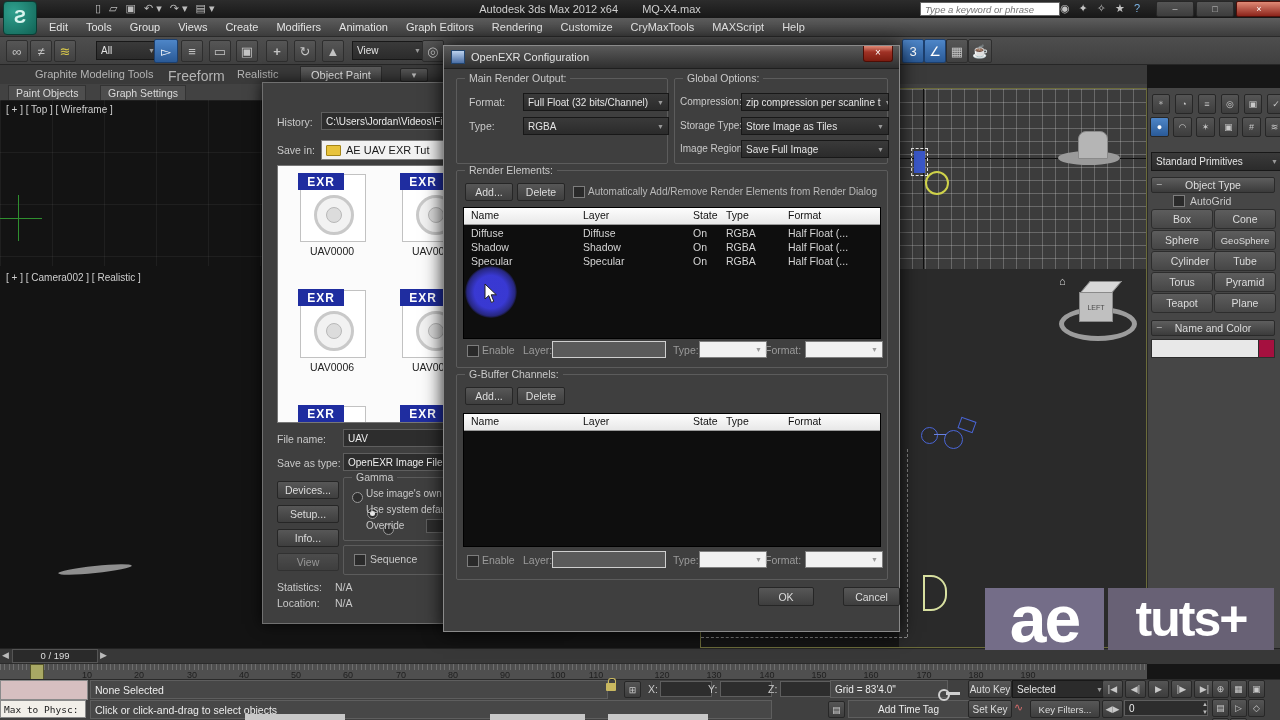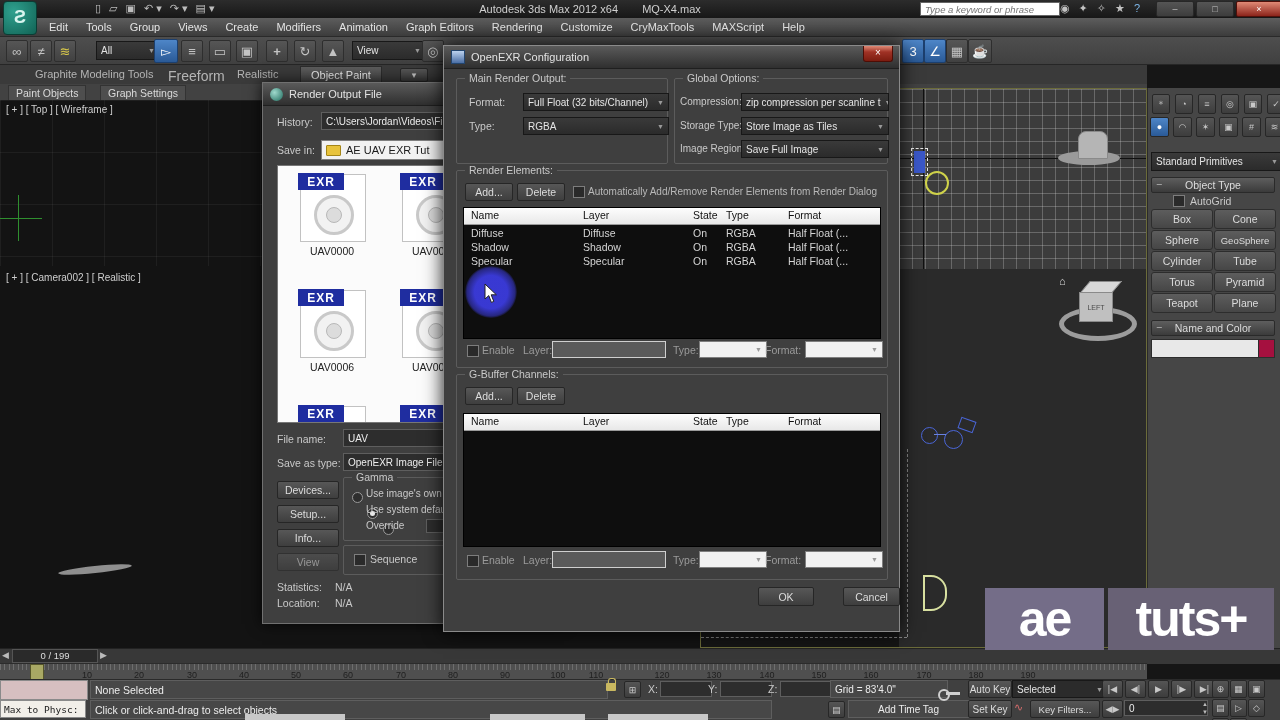--- a/index.html
+++ b/index.html
@@ -201,38 +201,34 @@
     <span>Object Type</span>
   </div>
   <div class="abs" style="left:1173px;top:195px;display:flex;align-items:center;gap:5px;">
     <span class="cb"></span>
     <span class="lbl">AutoGrid</span>
   </div>
   <div class="cpbtn" style="left:1151px;top:209px;">Box</div>
   <div class="cpbtn" style="left:1214px;top:209px;">Cone</div>
   <div class="cpbtn" style="left:1151px;top:230px;">Sphere</div>
   <div class="cpbtn" style="left:1214px;top:230px;font-size:9.5px;">GeoSphere</div>
-  <div class="cpbtn" style="left:1151px;top:251px;">Cylinder</div>
+  <div class="cpbtn" style="left:1151px;top:251px;padding-left:8px;">Cylinder</div>
   <div class="cpbtn" style="left:1214px;top:251px;">Tube</div>
   <div class="cpbtn" style="left:1151px;top:272px;">Torus</div>
   <div class="cpbtn" style="left:1214px;top:272px;">Pyramid</div>
   <div class="cpbtn" style="left:1151px;top:293px;">Teapot</div>
   <div class="cpbtn" style="left:1214px;top:293px;">Plane</div>
   <div class="roll" style="left:1151px;top:320px;width:122px;">
     <span class="minus">−</span>
     <span>Name and Color</span>
   </div>
   <div class="abs" style="left:1151px;top:339px;width:106px;height:17px;background:#e8e8e8;border:1px solid #2d2d2d;"></div>
   <div class="abs" style="left:1258px;top:339px;width:15px;height:17px;background:#a5103f;border:1px solid #2d2d2d;"></div>
 
   <div class="abs" style="left:262px;top:82px;width:300px;height:540px;background:#3f3f3f;border:1px solid #707070;box-shadow:0 0 14px rgba(0,0,0,.8);z-index:10;">
-    <div class="wtitle">
-      <span style="width:13px;height:13px;border-radius:50%;background:radial-gradient(circle at 35% 35%,#9fd8cc,#1e6a5c);display:inline-block;"></span>
-      <span>Render Output File</span>
-    </div>
     <span class="lbl abs" style="left:14px;top:33px;">History:</span>
     <div class="fld abs" style="left:58px;top:29px;width:238px;height:16px;">
       <span>C:\Users\Jordan\Videos\Filmma</span>
     </div>
     <span class="lbl abs" style="left:14px;top:61px;">Save in:</span>
     <div class="dd light abs" style="left:58px;top:57px;width:174px;height:18px;justify-content:flex-start;gap:5px;">
       <span style="width:13px;height:9px;background:#e8c33c;border:1px solid #a58617;border-radius:1px;display:inline-block;"></span>
       <span style="font-size:11px;">AE UAV EXR Tut</span>
       <span class="arw" style="margin-left:auto;color:#444;">▼</span>
     </div>
@@ -529,21 +525,21 @@
     <div class="chip" style="width:15px;height:16px;">↻</div>
     <div class="chip" style="width:15px;height:16px;">◧</div>
   </div>
 
   <div class="abs" style="left:245px;top:714px;width:100px;height:6px;background:#c8c8c8;"></div>
   <div class="abs" style="left:490px;top:714px;width:95px;height:6px;background:#c8c8c8;"></div>
   <div class="abs" style="left:608px;top:714px;width:100px;height:6px;background:#c8c8c8;"></div>
 
   <div class="abs" style="left:985px;top:588px;z-index:30;display:flex;gap:4px;">
     <div style="width:119px;height:62px;background:#746d88;display:flex;align-items:center;justify-content:center;">
-      <span style="color:#fff;font-size:50px;font-weight:bold;letter-spacing:-2px;line-height:1;">ae</span>
+      <span style="color:#fff;font-size:66px;font-weight:bold;letter-spacing:-2px;line-height:1;">ae</span>
     </div>
     <div style="width:166px;height:62px;background:#686175;display:flex;align-items:center;justify-content:center;">
       <span style="color:#fff;font-size:50px;font-weight:bold;letter-spacing:-2px;line-height:1;">tuts+</span>
     </div>
   </div>
 
   <div class="abs" style="left:465px;top:266px;width:52px;height:52px;border-radius:50%;z-index:40;
       background:radial-gradient(circle, rgba(59,59,221,.95) 0 45%, rgba(59,59,221,.55) 65%, rgba(59,59,221,0) 72%);"></div>
   <svg class="abs" style="left:484px;top:283px;z-index:41;" width="14" height="21" viewBox="0 0 14 21">
     <path d="M1 1 L1 16 L4.8 12.6 L7.4 19.4 L9.8 18.4 L7.2 11.8 L12.4 11.8 Z" fill="#ffffff" stroke="#222" stroke-width="1"></path>

